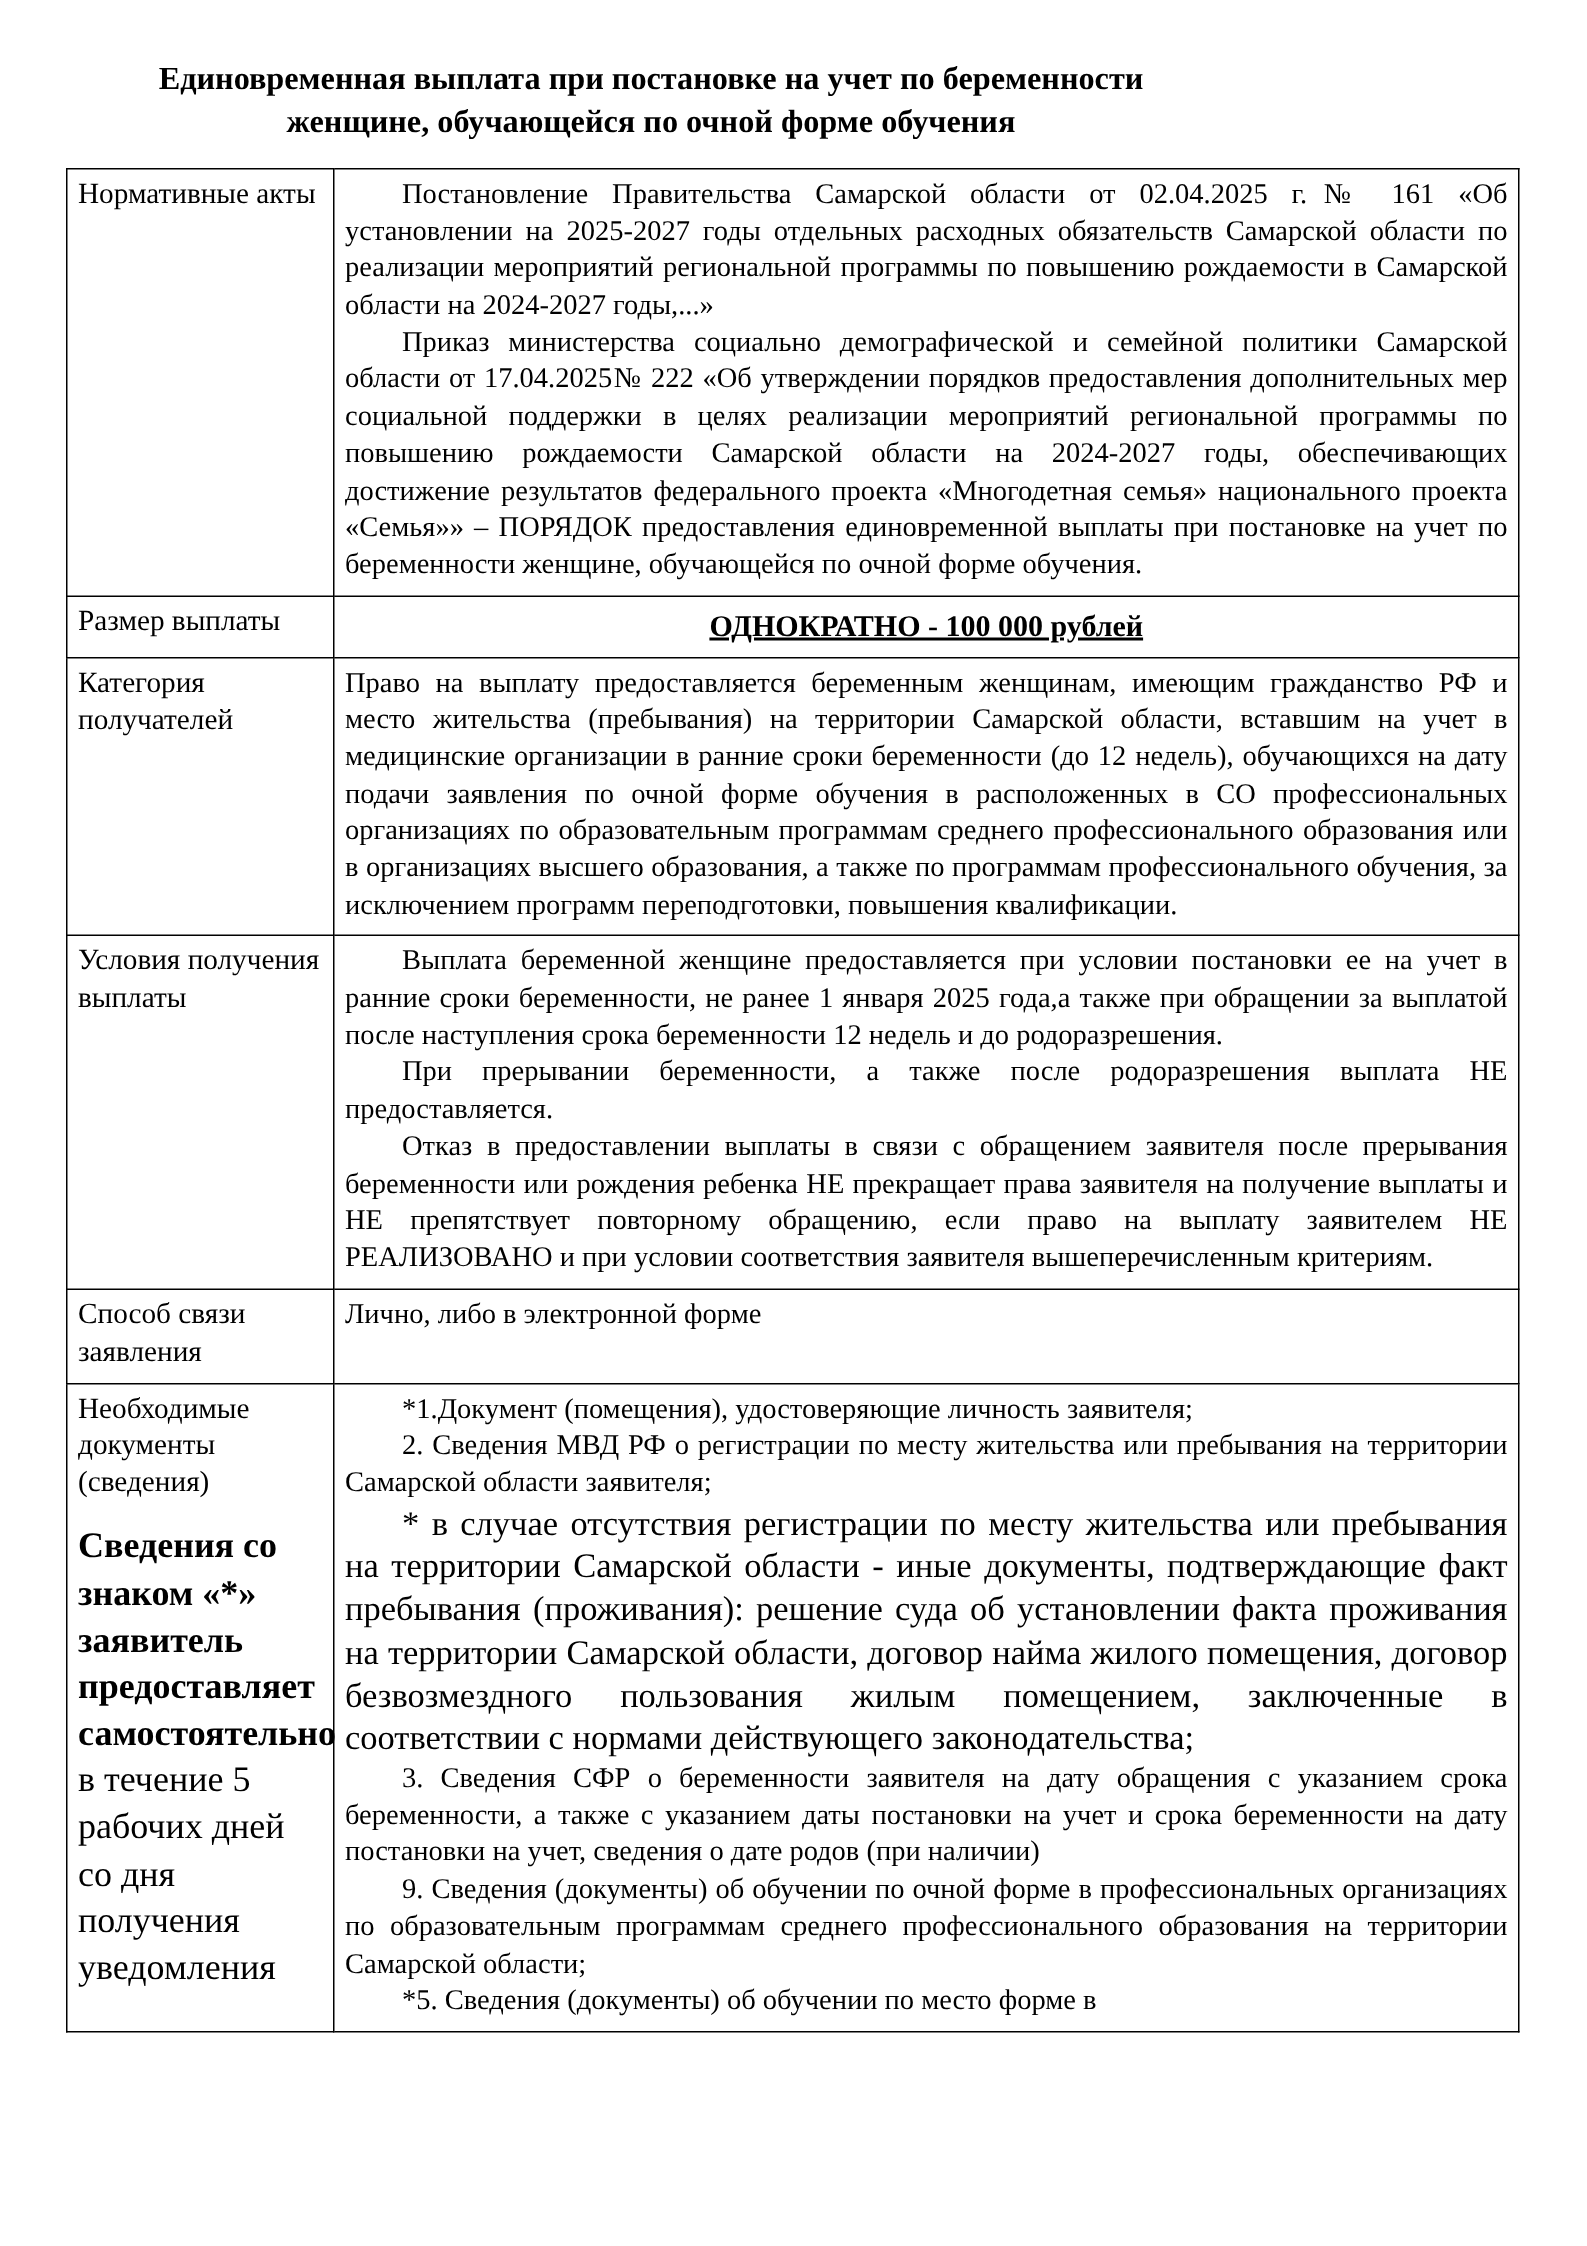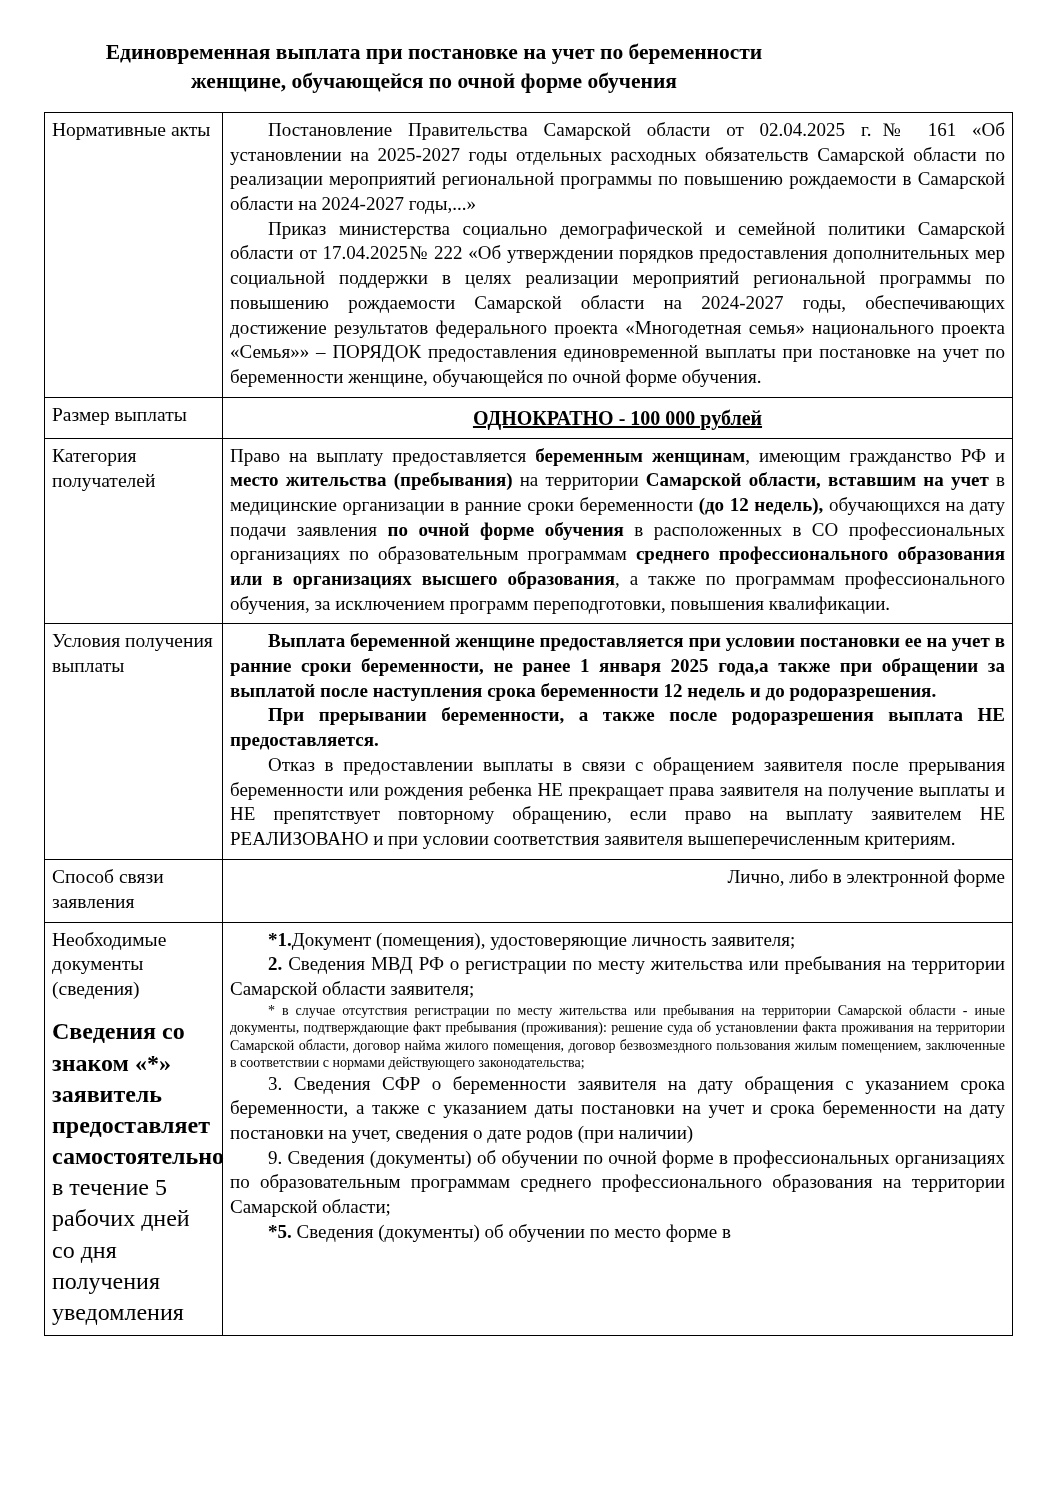--- a/index.html
+++ b/index.html
@@ -52,33 +52,33 @@
     text-align: justify;
     text-justify: inter-word;
     text-indent: 38px;
   }
   p.just-ni {
     text-align: justify;
     text-justify: inter-word;
     text-indent: 0;
   }
   p.plain {
-    text-align: right;
+    text-align: left;
     text-indent: 0;
   }
   p.center-bold {
     text-align: center;
     font-weight: bold;
     font-size: 20px;
     padding-top: 2px;
     text-decoration: underline;
   }
-  .b { font-weight: bold; }
+  .b { font-weight: normal; }
   .small {
-    font-size: 14px;
+    font-size: 23px;
     line-height: 1.25;
   }
   .lbl-note {
     font-size: 24px;
     line-height: 1.3;
     margin-top: 14px;
   }
   .lbl-note .b { font-weight: bold; }
 </style>
 </head>

